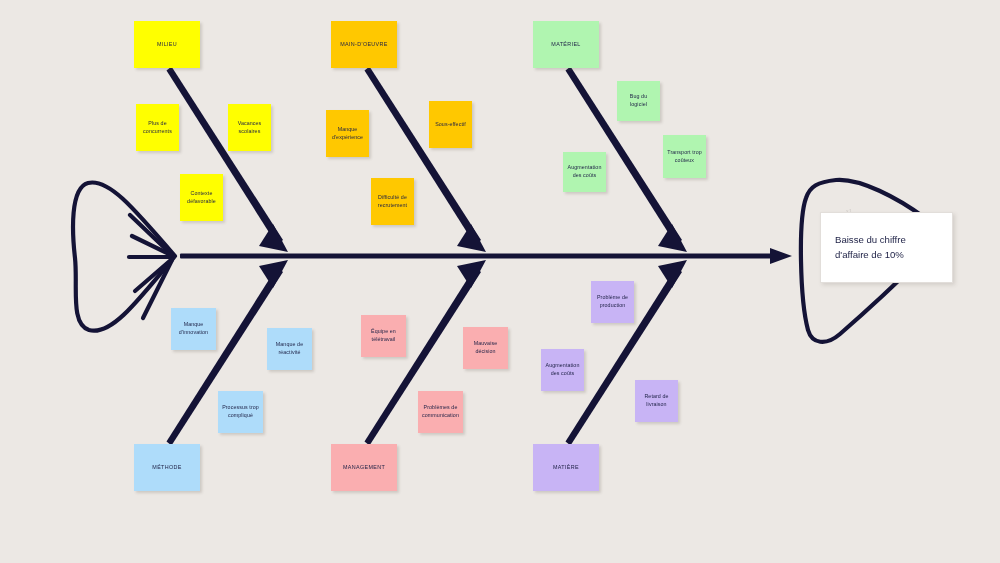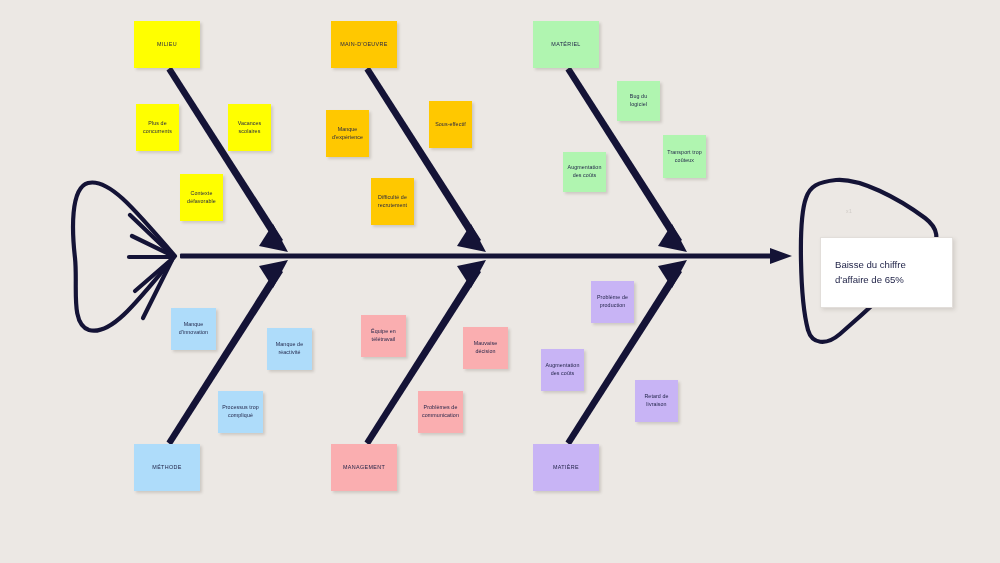--- a/index.html
+++ b/index.html
@@ -147,20 +147,20 @@
   <div class="note cat" style="left:331px; top:444px; width:66px; height:47px; background:#FAAEB0;">MANAGEMENT</div>
   <div class="note" style="left:361px; top:315px; width:45px; height:42px; background:#FAAEB0;">Équipe en télétravail</div>
   <div class="note" style="left:463px; top:327px; width:45px; height:42px; background:#FAAEB0;">Mauvaise décision</div>
   <div class="note" style="left:418px; top:391px; width:45px; height:42px; background:#FAAEB0;">Problèmes de communication</div>
 
   <div class="note cat" style="left:533px; top:444px; width:66px; height:47px; background:#C8B4F5;">MATIÈRE</div>
   <div class="note" style="left:591px; top:281px; width:43px; height:42px; background:#C8B4F5;">Problème de production</div>
   <div class="note" style="left:541px; top:349px; width:43px; height:42px; background:#C8B4F5;">Augmentation des coûts</div>
   <div class="note" style="left:635px; top:380px; width:43px; height:42px; background:#C8B4F5;">Retard de livraison</div>
 
-  <div class="effect-box" style="left:820px; top:237px; width:133px; height:71px;">
+  <div class="effect-box" style="left:820px; top:212px; width:133px; height:71px;">
     <div>
       <div>Baisse du chiffre</div>
-      <div>d'affaire de 65%</div>
+      <div>d'affaire de 10%</div>
     </div>
   </div>
 
 </div>
 
 </body></html>

